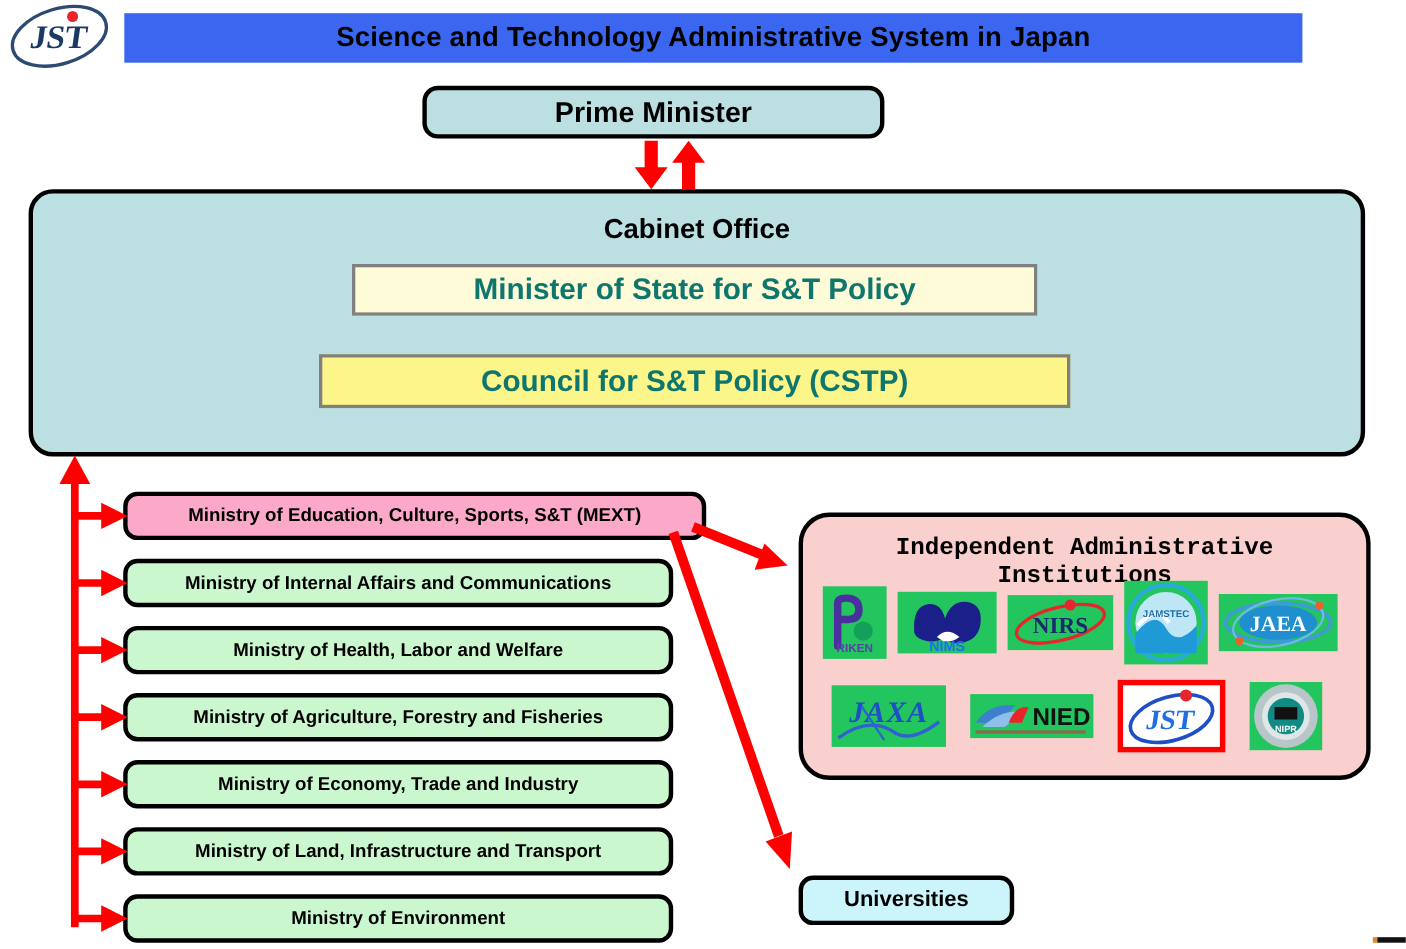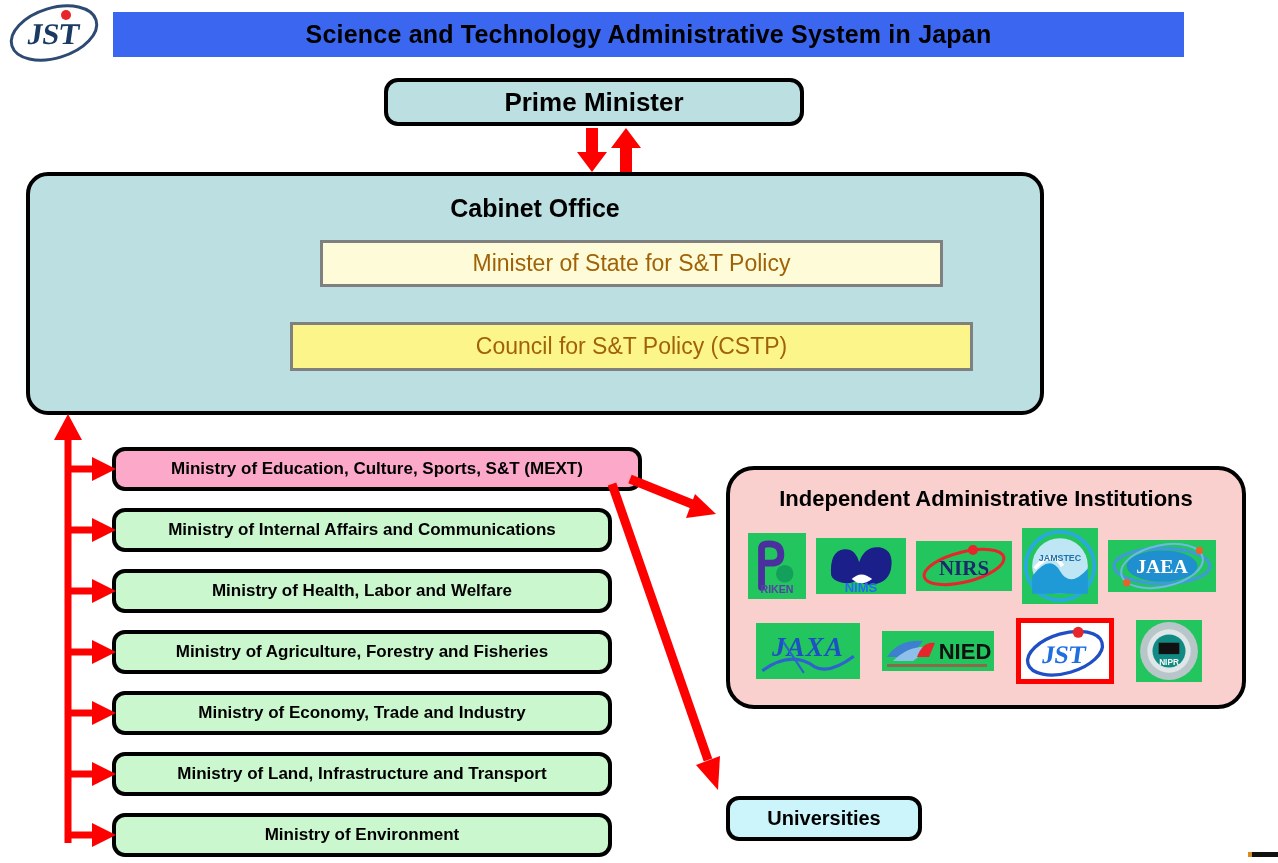--- a/index.html
+++ b/index.html
@@ -23,49 +23,49 @@
   
   .node{
     position:absolute;box-sizing:border-box;border:4px solid #000;border-radius:12px;
     display:flex;align-items:center;justify-content:center;text-align:center;
     font-weight:bold;color:#000;
   }
 
   #pm{left:384px;top:78px;width:420px;height:48px;background:#bcdfe2;font-size:26px;border-radius:14px;}
 
   #cabinet{
-    left:26px;top:172px;width:1018px;height:243px;background:#bcdfe2;
+    left:26px;top:172px;width:1215px;height:243px;background:#bcdfe2;
     border-radius:22px;display:block;
   }
   #cabinet .cab-title{
     width:100%;text-align:center;font-size:25px;font-weight:bold;color:#000;
     margin-top:18px;
   }
   .inner-box{
     position:absolute;box-sizing:border-box;border:3px solid #808080;
     display:flex;align-items:center;justify-content:center;
-    font-size:23px;font-weight:normal;color:#a16207;
+    font-size:27px;font-weight:bold;color:#0f766e;
   }
   #minister{left:290px;top:64px;width:623px;height:47px;background:#fdfbd8;}
   #cstp{left:260px;top:146px;width:683px;height:49px;background:#fcf68a;}
 
   
   .ministry{
     left:112px;width:500px;height:44px;background:#caf7cd;
     font-size:17px;border-radius:13px;
   }
   .ministry.mext{background:#fba8c9;width:530px;font-size:17px;}
 
   
   #iai{
     position:absolute;left:726px;top:466px;width:520px;height:243px;
     box-sizing:border-box;background:#fad0ce;border:4px solid #000;border-radius:28px;
   }
   #iai .iai-title{
-    text-align:center;font-size:22px;font-weight:bold;color:#000;margin-top:16px;
+    text-align:center;font-size:22px;font-weight:bold;color:#000;margin-top:16px;font-family:Liberation Mono, monospace;
   }
   .logo-row{position:absolute;display:flex;align-items:center;}
   .logo-tile{
     background:#22c55e;display:flex;align-items:center;justify-content:center;
     overflow:hidden;box-sizing:border-box;
   }
   .logo-tile.highlight{border:5px solid #ff0000;background:#ffffff;}
 
   #universities{left:726px;top:796px;width:196px;height:45px;background:#cbf5fb;font-size:20px;border-radius:13px;}
 

